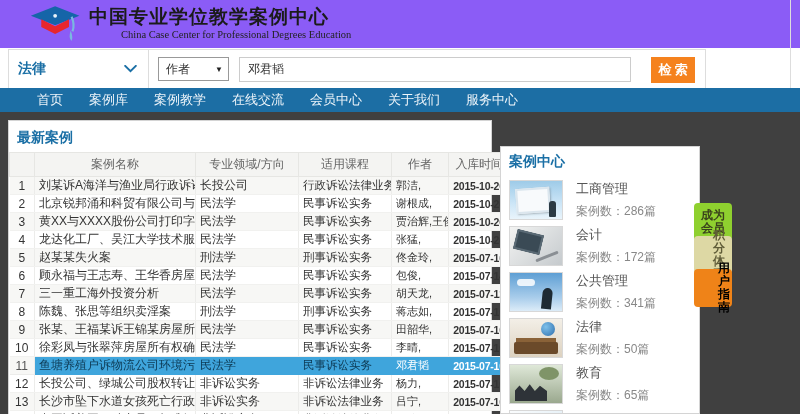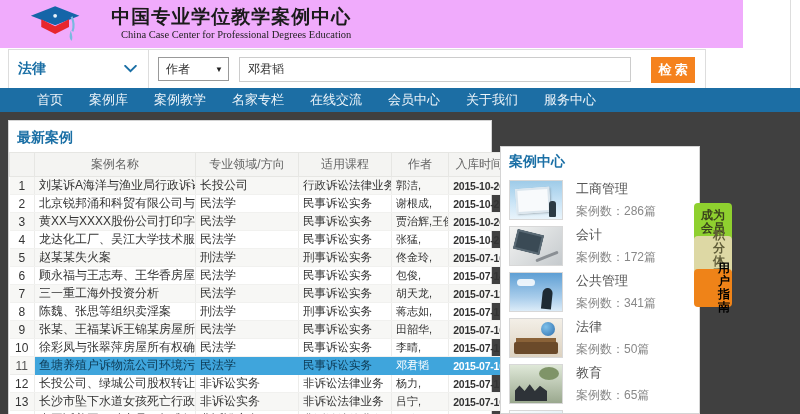--- a/index.html
+++ b/index.html
@@ -1,20 +1,20 @@
 <!DOCTYPE html>
 <html><head>
 <meta charset="utf-8">
 <style>
   html,body{margin:0;padding:0;background:#fff;}
   .page{position:relative;width:800px;height:414px;overflow:hidden;background:#fff;
         font-family:"Liberation Sans","DejaVu Sans",sans-serif;}
 
   
-  .site-header{position:absolute;left:0;top:0;width:743px;height:48px;background:#f0abfc;text-align:right;}
+  .site-header{position:absolute;left:0;top:0;width:800px;height:48px;background:#8b5cf6;}
   .logo{position:absolute;left:30px;top:4px;display:flex;align-items:flex-start;gap:7px;text-decoration:none;cursor:pointer;}
   .logo svg{width:52px;height:41px;flex:none;}
   .site-title{font-size:19px;font-weight:bold;color:#1b1b1b;letter-spacing:1px;line-height:24px;margin-top:1px;}
   .site-subtitle{font-size:10.5px;color:#222;font-family:"Liberation Serif","DejaVu Serif",serif;margin-top:0;margin-left:32px;}
 
   .page-edge{position:absolute;left:790px;top:0;width:1px;height:88px;background:#ddd;}
 
   
   .searchbar{position:absolute;left:8px;top:49px;width:698px;height:39px;background:#fff;
              border:1px solid #ddd;border-bottom:none;box-sizing:border-box;}
@@ -138,21 +138,20 @@
     </div>
     <input class="search-input" type="text" value="邓君韬" style="">
     <button class="search-btn">检 索</button>
   </div>
 
   <nav class="main-nav">
     <ul id="nav-list">
         <li>首页</li>
         <li>案例库</li>
         <li>案例教学</li>
-        <li>名家专栏</li>
         <li>在线交流</li>
         <li>会员中心</li>
         <li>关于我们</li>
         <li>服务中心</li>
       </ul>
   </nav>
 
   <div class="content">
 
     <section class="cases-panel">

